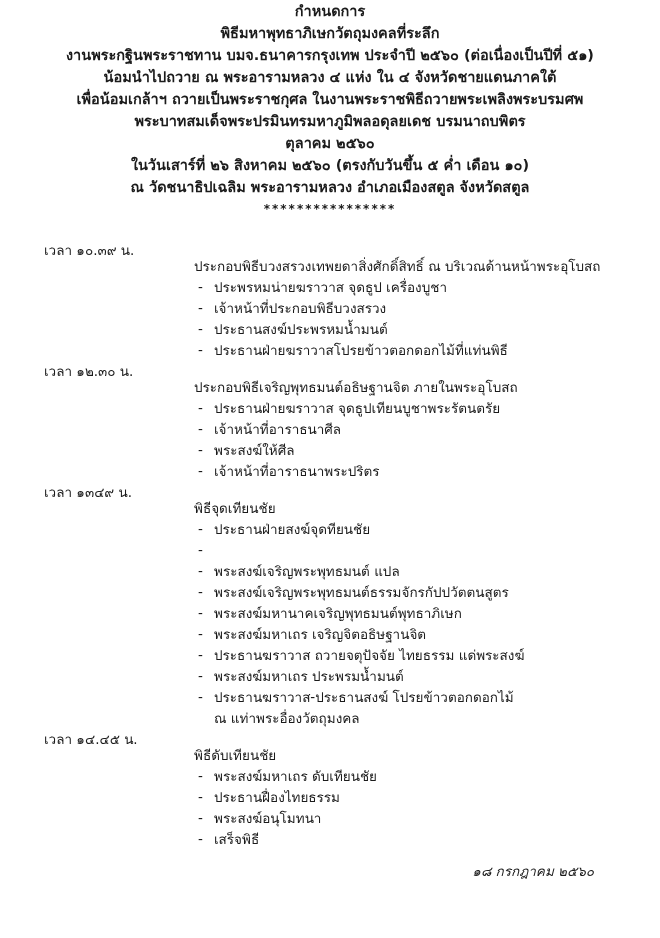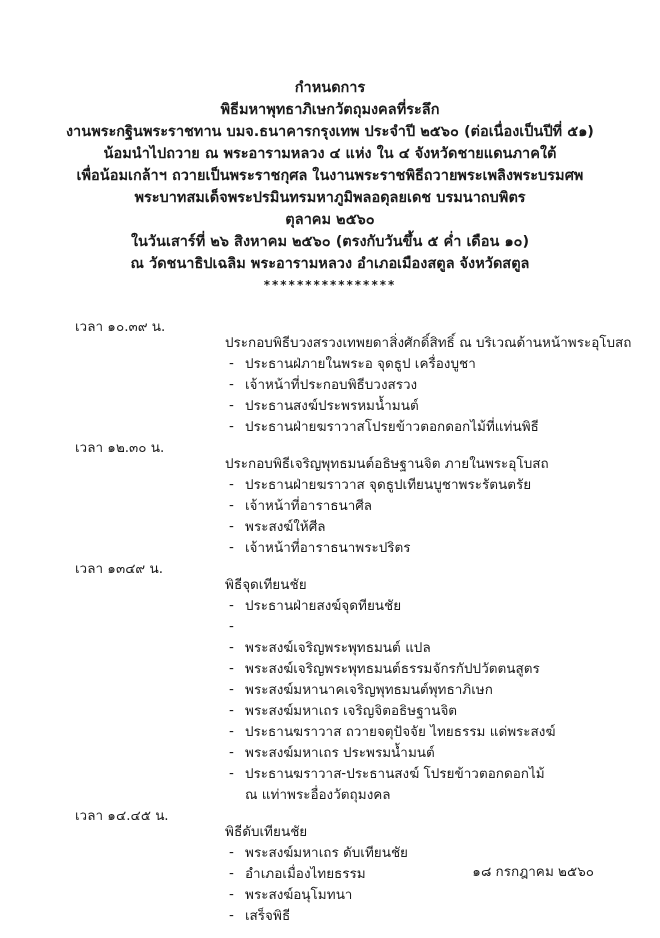--- a/index.html
+++ b/index.html
@@ -12,40 +12,39 @@
     width: 660px;
     height: 938px;
     margin: 0 auto;
     background: #ffffff;
     color: #1b1b1b;
     font-family: "DejaVu Sans", "Liberation Sans", sans-serif;
     overflow: hidden;
     box-sizing: border-box;
   }
   .header {
-    padding-top: 76px;
     text-align: center;
     font-weight: bold;
     font-size: 14.5px;
     line-height: 22px;
   }
   .header .hline {
     white-space: nowrap;
   }
   .divider {
     text-align: center;
     font-weight: bold;
     font-size: 12px;
     letter-spacing: 2px;
     line-height: 18px;
     margin-top: 2px;
   }
   .schedule {
     margin-top: 22px;
-    padding-left: 75px;
+    padding-left: 44px;
     padding-right: 40px;
     font-size: 13.5px;
     line-height: 21px;
   }
   .row {
     display: flex;
     align-items: flex-start;
   }
   .time {
     flex: 0 0 150px;
@@ -67,20 +66,21 @@
   }
   .btext {
     white-space: nowrap;
   }
   .footer-date {
     position: absolute;
     right: 66px;
     bottom: 56px;
     font-size: 13.5px;
     white-space: nowrap;
+    font-style: italic;
   }
 </style>
 </head>
 <body>
 
 <div class="page">
 
   <div class="header">
     <div class="hline">กำหนดการ</div>
     <div class="hline">พิธีมหาพุทธาภิเษกวัตถุมงคลที่ระลึก</div>
@@ -100,21 +100,21 @@
           <div class="time">เวลา ๑๐.๓๙ น.</div>
           <div class="content">
             <div class="stitle">ประกอบพิธีบวงสรวงเทพยดาสิ่งศักดิ์สิทธิ์ ณ บริเวณด้านหน้าพระอุโบสถ</div>
           </div>
         </div>
         <div class="row">
           <div class="time"></div>
           <div class="content">
             <div class="bullet">
               <div class="dash">-</div>
-              <div class="btext">ประธานฝ่ภายในพระอ จุดธูป เครื่องบูชา</div>
+              <div class="btext">ประพรหมน่ายฆราวาส จุดธูป เครื่องบูชา</div>
             </div>
           </div>
         </div>
         <div class="row">
           <div class="time"></div>
           <div class="content">
             <div class="bullet">
               <div class="dash">-</div>
               <div class="btext">เจ้าหน้าที่ประกอบพิธีบวงสรวง</div>
             </div>
@@ -289,21 +289,21 @@
               <div class="dash">-</div>
               <div class="btext">พระสงฆ์มหาเถร ดับเทียนชัย</div>
             </div>
           </div>
         </div>
         <div class="row">
           <div class="time"></div>
           <div class="content">
             <div class="bullet">
               <div class="dash">-</div>
-              <div class="btext">อำเภอเมื่องไทยธรรม</div>
+              <div class="btext">ประธานฝื่องไทยธรรม</div>
             </div>
           </div>
         </div>
         <div class="row">
           <div class="time"></div>
           <div class="content">
             <div class="bullet">
               <div class="dash">-</div>
               <div class="btext">พระสงฆ์อนุโมทนา</div>
             </div>

